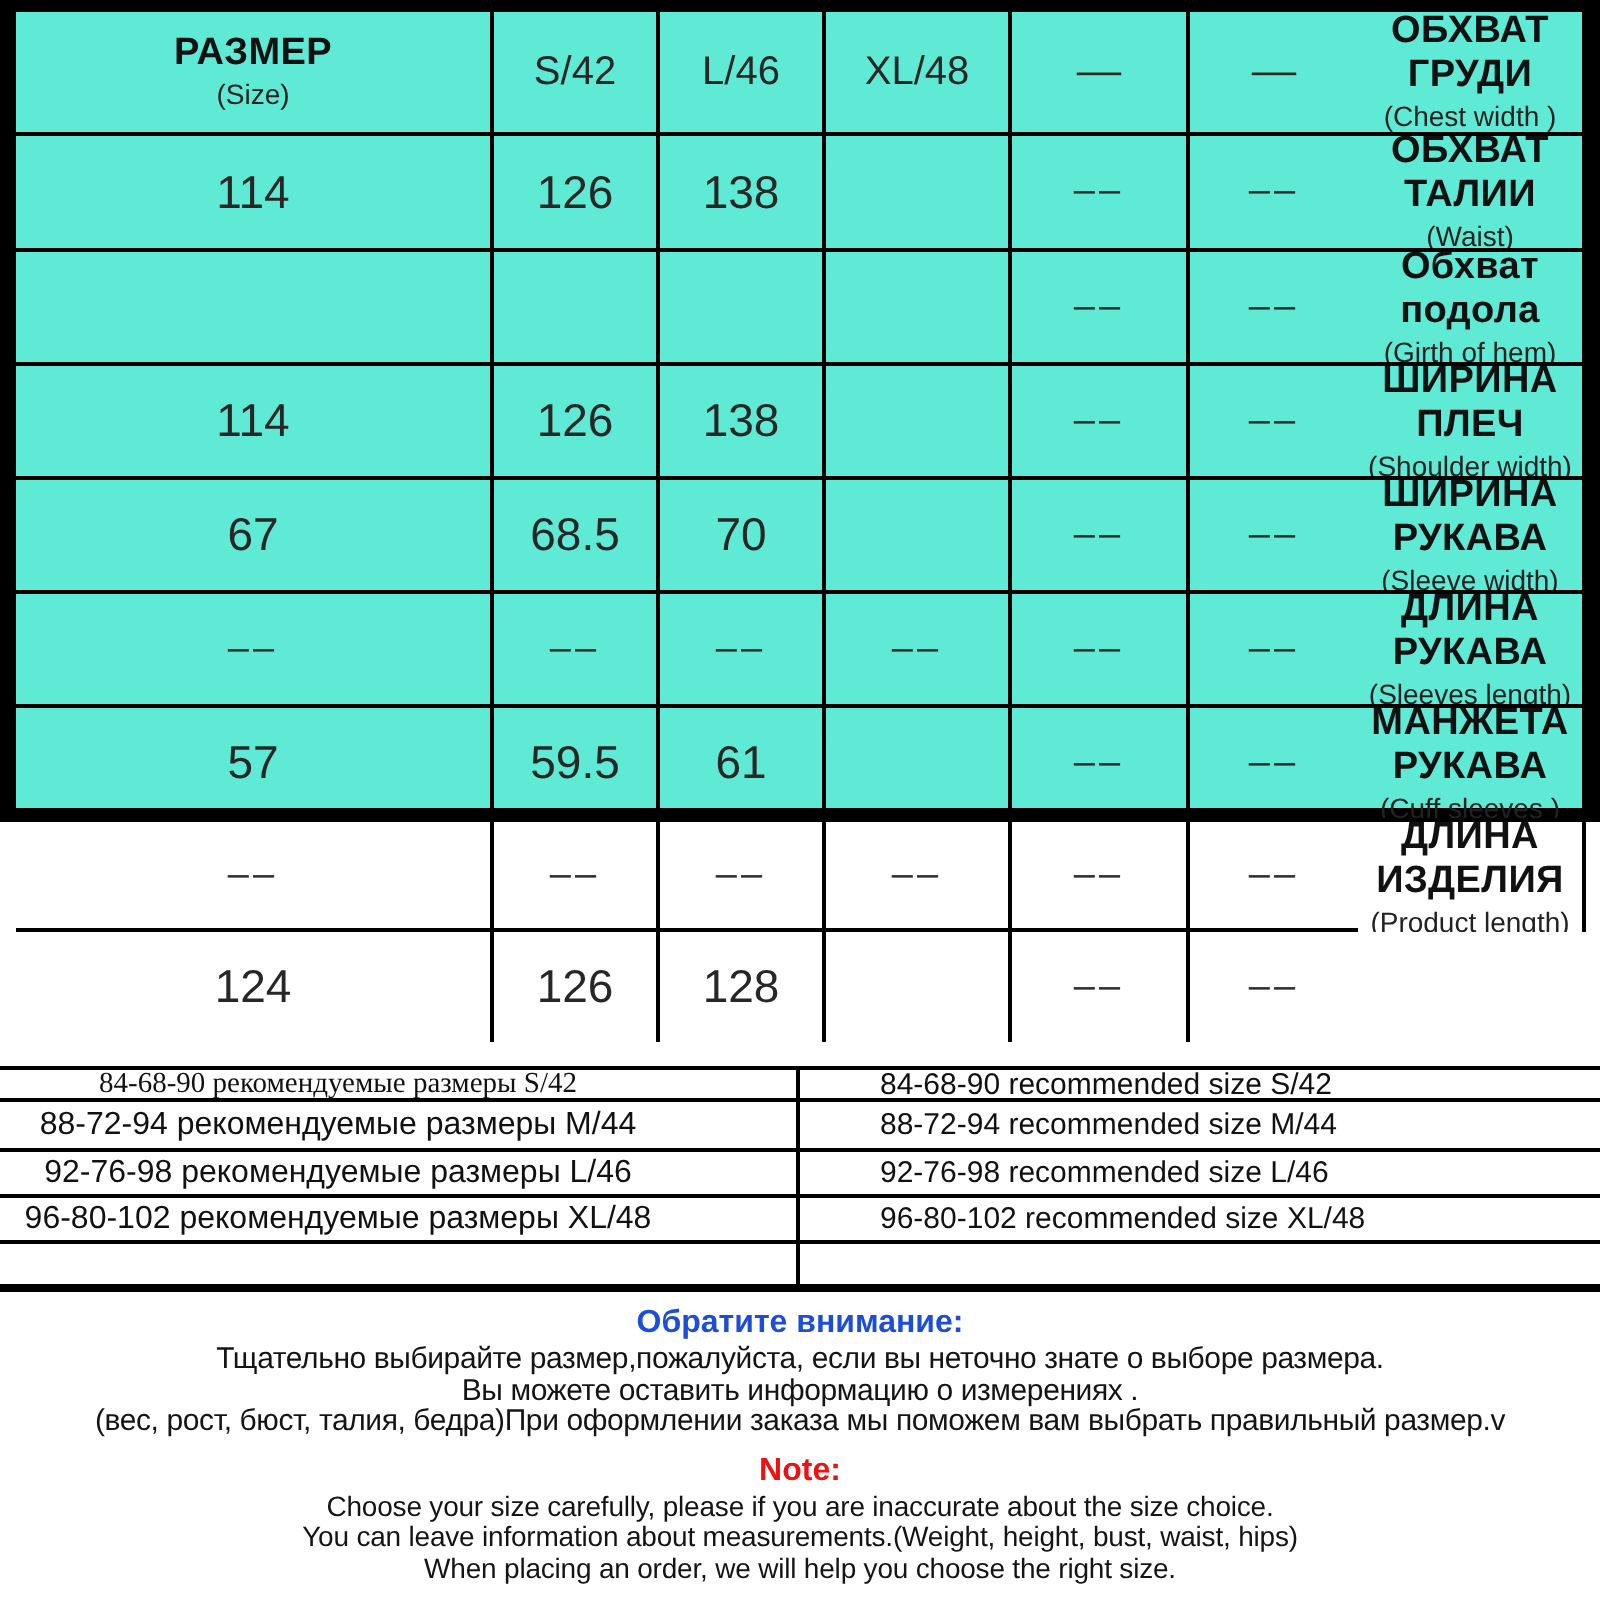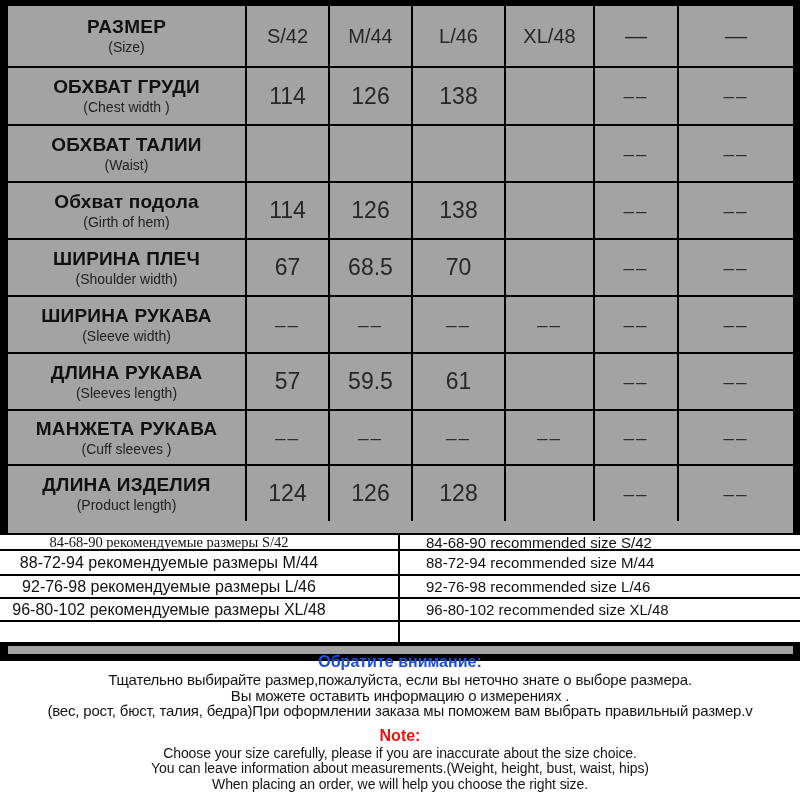--- a/index.html
+++ b/index.html
@@ -3,22 +3,22 @@
 <meta charset="utf-8">
 <style>
   html,body{margin:0;padding:0;}
   body{
     width:800px;height:800px;background:#ffffff;color:#000;
     font-family:"Liberation Sans","DejaVu Sans",sans-serif;
     position:relative;overflow:hidden;
   }
   
   .main-table{
-    position:absolute;left:0;top:0;width:800px;height:661px;
-    box-sizing:border-box;background:#a3a3a3;
+    position:absolute;left:0;top:0;width:800px;height:411px;
+    box-sizing:border-box;background:#5eead4;
     border-style:solid;border-color:#000;
     border-width:6px 7px 7px 8px;
     display:grid;
     grid-template-columns:239px 83px 83px 93px 89px 84px 114px;
     grid-template-rows:62px 58px 57px 57px 57px 57px 57px 55px 55px;
   }
   .mcell{
     box-sizing:border-box;
     border-right:2px solid #000;border-bottom:2px solid #000;
     display:flex;align-items:center;justify-content:center;
@@ -41,38 +41,37 @@
     grid-template-columns:400px 400px;
     grid-template-rows:16px 25px 23px 23px 20px;
   }
   .rcell{
     box-sizing:border-box;border-bottom:2px solid #000;
     display:flex;align-items:center;overflow:hidden;white-space:nowrap;
   }
   .rcell.row-last{border-bottom:none;}
   .rec-ru{justify-content:center;padding-right:60px;border-right:2px solid #000;font-size:16px;color:#111;}
   .rec-ru.serif{font-family:"Liberation Serif","DejaVu Serif",serif;font-size:14.5px;}
-  .rec-en{justify-content:flex-start;padding-left:26px;font-size:15px;color:#111;}
+  .rec-en{justify-content:flex-start;padding-left:40px;font-size:15px;color:#111;}
   
   .notes{position:absolute;left:0;top:652px;width:800px;text-align:center;}
   .note-heading{font-weight:700;font-size:16px;line-height:20px;}
   .note-heading.en-h{margin-top:7px;}
   .note-line-ru{font-size:15px;line-height:15.5px;letter-spacing:-0.2px;color:#141414;}
   .note-line-en{font-size:14px;line-height:15.5px;letter-spacing:-0.1px;color:#141414;}
 </style>
 </head>
 <body>
 
 <div class="main-table" id="main-table">
     <div class="mcell label-cell">
       <div class="label-ru">РАЗМЕР</div>
       <div class="label-en">(Size)</div>
     </div>
     <div class="mcell size-val">S/42</div>
-    <div class="mcell size-val">M/44</div>
     <div class="mcell size-val">L/46</div>
     <div class="mcell size-val">XL/48</div>
     <div class="mcell size-val">––</div>
     <div class="mcell size-val col-last">––</div>
     <div class="mcell label-cell">
       <div class="label-ru">ОБХВАТ ГРУДИ</div>
       <div class="label-en">(Chest width )</div>
     </div>
     <div class="mcell num">114</div>
     <div class="mcell num">126</div>

